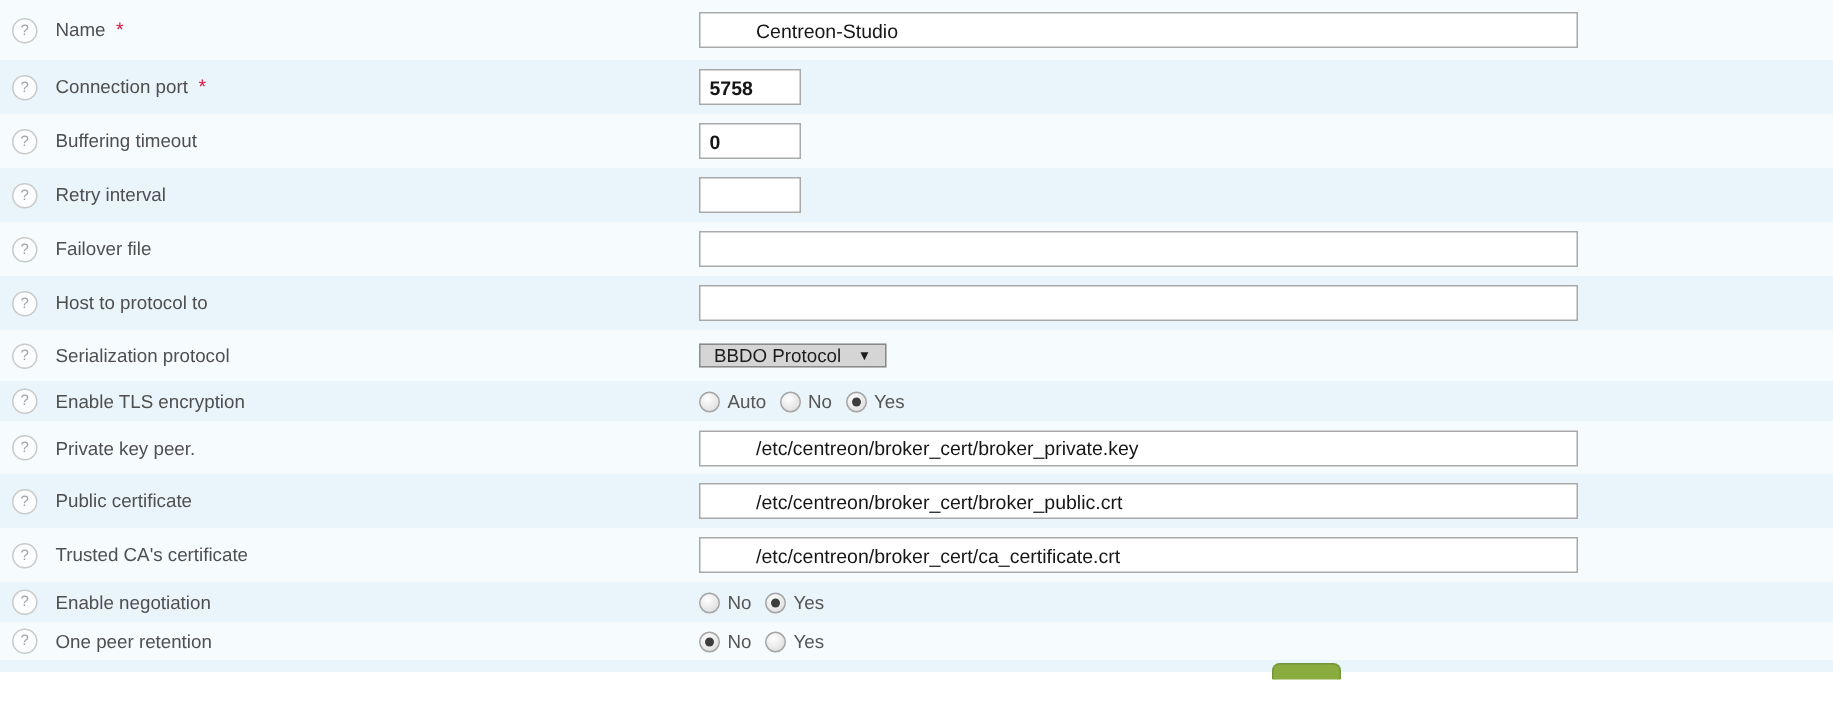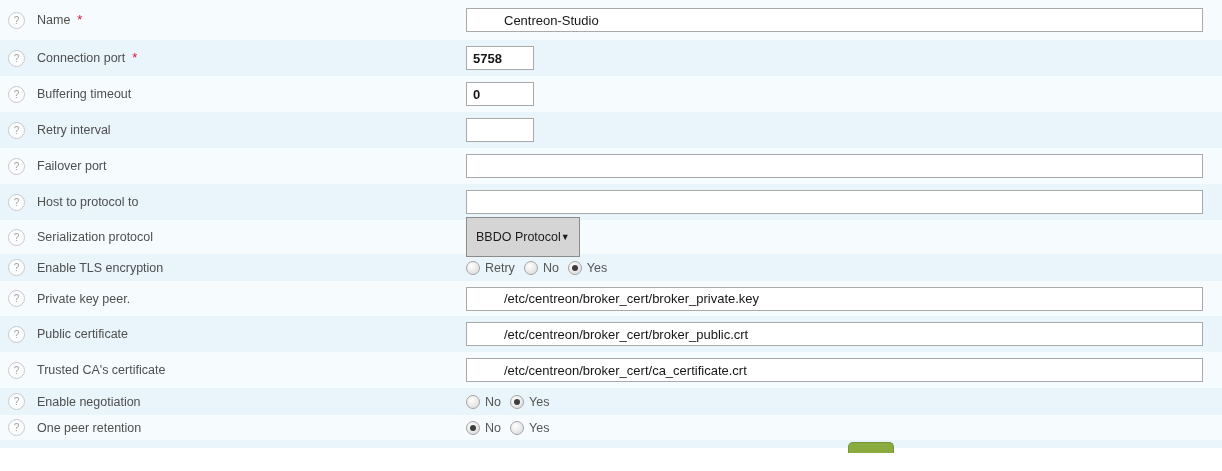--- a/index.html
+++ b/index.html
@@ -34,26 +34,26 @@
   }
   .lbl{margin-left:12px;font-size:12.5px;color:#4f4f4f;}
   .req{color:#e0103c;margin-left:7px;font-size:13px;position:relative;top:-1px;}
   .fcol{display:flex;align-items:center;}
   input.txt{
     height:24px;box-sizing:border-box;
     border:1px solid #a9a9a9;background:#ffffff;
     font-family:"Liberation Sans", sans-serif;font-size:13px;color:#161616;
     padding:0 6px;border-radius:0;
   }
-  .txt.wide{width:737px;padding-left:37px;}
+  .txt.wide{width:586px;padding-left:37px;}
   .txt.small{width:68px;font-weight:bold;}
   .select{
-    display:inline-flex;align-items:center;height:40px;box-sizing:border-box;
+    display:inline-flex;align-items:center;height:16px;box-sizing:border-box;
     background:#d5d5d5;border:1px solid #8b8b8b;
-    padding:0 9px;font-size:12.5px;color:#1c1c1c;cursor:default;
+    padding:0 9px;font-size:12.5px;color:#1c1c1c;gap:11px;cursor:default;
   }
   .select .arrow{font-size:9px;color:#1c1c1c;}
   .radios{display:flex;align-items:center;font-size:12.5px;color:#555555;}
   .radio{
     width:14px;height:14px;border-radius:50%;box-sizing:border-box;
     border:1px solid #a5a5a5;
     background:radial-gradient(circle at 38% 32%, #ffffff 0%, #e3e3e3 70%, #d3d3d3 100%);
     margin-right:5px;position:relative;display:inline-block;
   }
   .radio.sel::after{
@@ -107,21 +107,21 @@
           <span class="help">?</span>
           <span class="lbl">Retry interval</span>
         </div>
         <div class="fcol">
           <input type="text" class="txt small" value="" style="">
         </div>
       </div>
       <div class="row light" style="height: 36px;">
         <div class="lcol">
           <span class="help">?</span>
-          <span class="lbl">Failover port</span>
+          <span class="lbl">Failover file</span>
         </div>
         <div class="fcol">
           <input type="text" class="txt wide" value="" style="">
         </div>
       </div>
       <div class="row dark" style="height: 36px;">
         <div class="lcol">
           <span class="help">?</span>
           <span class="lbl">Host to protocol to</span>
         </div>
@@ -142,21 +142,21 @@
         </div>
       </div>
       <div class="row dark" style="height: 27px;">
         <div class="lcol">
           <span class="help">?</span>
           <span class="lbl">Enable TLS encryption</span>
         </div>
         <div class="fcol">
           <div class="radios">
             <span class="radio"></span>
-            <span class="radlbl">Retry</span>
+            <span class="radlbl">Auto</span>
             <span class="radio"></span>
             <span class="radlbl">No</span>
             <span class="radio sel"></span>
             <span class="radlbl">Yes</span>
           </div>
         </div>
       </div>
       <div class="row light" style="height: 35px;">
         <div class="lcol">
           <span class="help">?</span>

